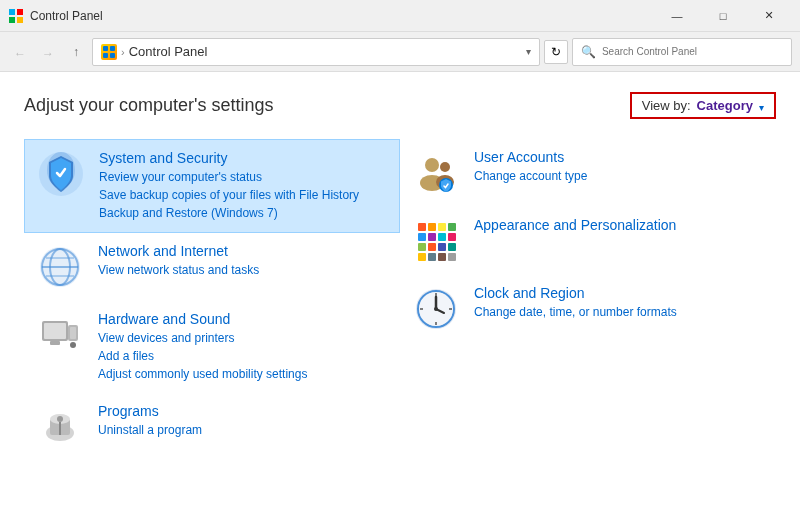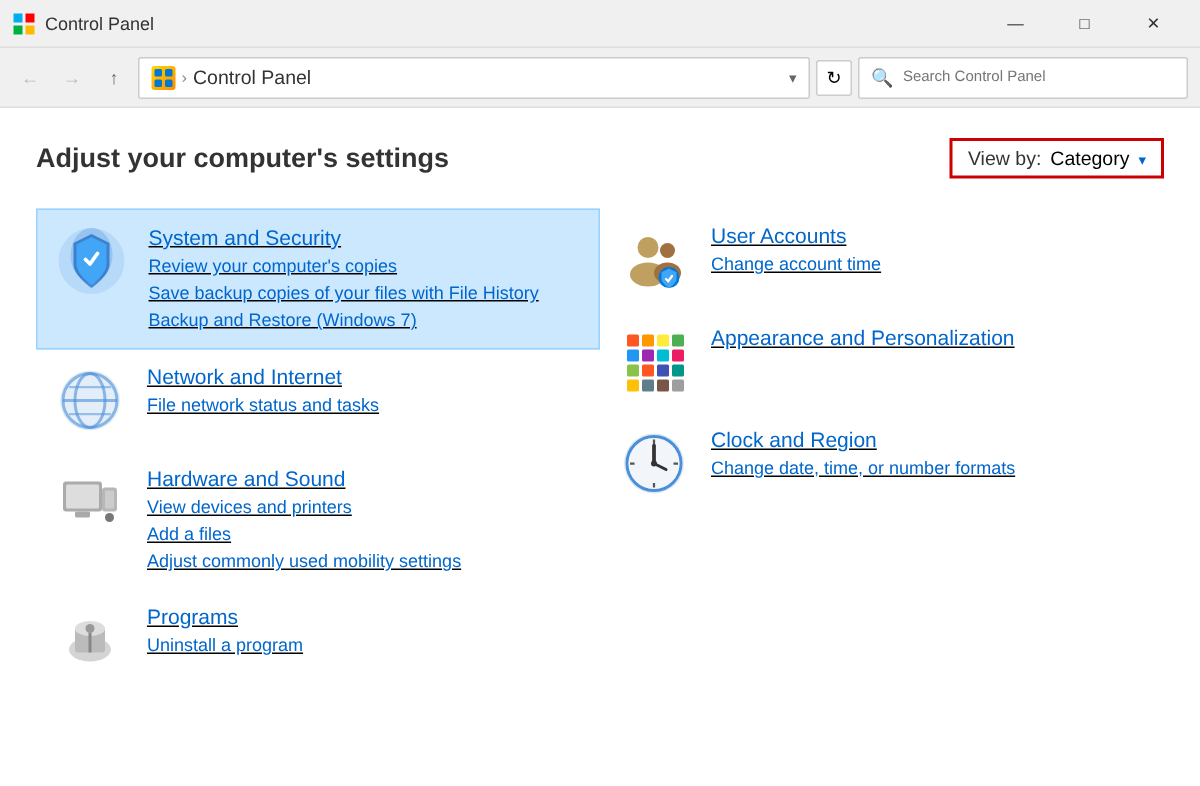--- a/index.html
+++ b/index.html
@@ -88,29 +88,29 @@
       background: white;
       height: calc(524px - 72px);
       padding: 20px 24px;
     }
 
     
     .header-row {
       display: flex; align-items: center; justify-content: space-between;
       margin-bottom: 20px;
     }
-    .page-title { font-size: 18px; color: #333; font-weight: 700; text-align: center; }
+    .page-title { font-size: 18px; color: #333; font-weight: 400; text-align: center; }
     .viewby-box {
       border: 2px solid #c00;
       padding: 4px 10px;
       display: flex; align-items: flex-end; gap: 6px;
       font-size: 13px;
     }
     .viewby-label { color: #333; }
-    .viewby-value { color: #000000; cursor: pointer; }
+    .viewby-value { color: #4c1d95; cursor: pointer; font-weight: bold; }
     .viewby-dropdown { color: #0066cc; font-size: 10px; cursor: pointer; }
 
     
     .categories {
       display: grid;
       grid-template-columns: 1fr 1fr;
       gap: 0;
     }
 
     .category-item {
@@ -122,21 +122,21 @@
     }
     .category-item.highlighted {
       background: #cce8ff;
       border: 1px solid #99d1ff;
     }
     .category-icon {
       width: 48px; height: 48px;
       flex-shrink: 0;
       display: flex; align-items: center; justify-content: center;
     }
-    .category-text { flex: 1; text-decoration: underline; }
+    .category-text { flex: 1; }
     .category-name {
       font-size: 14px; color: #0066cc; cursor: pointer;
       text-decoration: none;
       display: block;
       margin-bottom: 2px;
     }
     .category-sub {
       font-size: 12px; color: #0066cc; cursor: pointer;
       display: block; line-height: 1.5;
     }
@@ -213,40 +213,40 @@
           <svg width="48" height="48" viewBox="0 0 48 48">
             <circle cx="24" cy="24" r="22" fill="#4a90d9" opacity="0.15"></circle>
             <ellipse cx="24" cy="20" rx="14" ry="18" fill="#4a90d9" opacity="0.3"></ellipse>
             <path d="M24 6 L36 12 L36 26 C36 34 24 42 24 42 C24 42 12 34 12 26 L12 12 Z" fill="#1565c0" opacity="0.7"></path>
             <path d="M24 8 L34 13 L34 26 C34 33 24 40 24 40 C24 40 14 33 14 26 L14 13 Z" fill="#42a5f5"></path>
             <path d="M20 23 L23 26 L28 19" stroke="white" stroke-width="2.5" fill="none" stroke-linecap="round" stroke-linejoin="round"></path>
           </svg>
         </div>
         <div class="category-text">
           <span class="category-name">System and Security</span>
-          <span class="category-sub">Review your computer's copies</span>
+          <span class="category-sub">Review your computer's status</span>
           <span class="category-sub">Save backup copies of your files with File History</span>
           <span class="category-sub">Backup and Restore (Windows 7)</span>
         </div>
       </div>
 
       <div class="category-item">
         <div class="category-icon">
           <svg width="48" height="48" viewBox="0 0 48 48">
             <circle cx="24" cy="24" r="20" fill="#4a90d9" opacity="0.15"></circle>
             <circle cx="24" cy="24" r="18" fill="none" stroke="#4a90d9" stroke-width="2" opacity="0.6"></circle>
             <ellipse cx="24" cy="24" rx="10" ry="18" fill="none" stroke="#4a90d9" stroke-width="2" opacity="0.6"></ellipse>
             <line x1="6" y1="24" x2="42" y2="24" stroke="#4a90d9" stroke-width="2" opacity="0.6"></line>
             <line x1="10" y1="15" x2="38" y2="15" stroke="#4a90d9" stroke-width="1.5" opacity="0.5"></line>
             <line x1="10" y1="33" x2="38" y2="33" stroke="#4a90d9" stroke-width="1.5" opacity="0.5"></line>
           </svg>
         </div>
         <div class="category-text">
           <span class="category-name">Network and Internet</span>
-          <span class="category-sub">File network status and tasks</span>
+          <span class="category-sub">View network status and tasks</span>
         </div>
       </div>
 
       <div class="category-item">
         <div class="category-icon">
           <svg width="48" height="48" viewBox="0 0 48 48">
             <rect x="6" y="10" width="26" height="20" rx="2" fill="#888" opacity="0.7"></rect>
             <rect x="8" y="12" width="22" height="16" rx="1" fill="#ddd"></rect>
             <rect x="32" y="14" width="10" height="16" rx="2" fill="#999" opacity="0.7"></rect>
             <rect x="34" y="16" width="6" height="12" rx="1" fill="#ccc"></rect>
@@ -292,21 +292,21 @@
             <circle cx="33" cy="18" r="5" fill="#a07040"></circle>
             <ellipse cx="33" cy="33" rx="9" ry="7" fill="#a07040"></ellipse>
 
             <circle cx="34" cy="36" r="7" fill="#0078d7"></circle>
             <path d="M34 30 L39 32.5 L39 37 C39 40 34 43 34 43 C34 43 29 40 29 37 L29 32.5 Z" fill="#42a5f5"></path>
             <path d="M32 37 L33.5 38.5 L36 35" stroke="white" stroke-width="1.5" fill="none" stroke-linecap="round"></path>
           </svg>
         </div>
         <div class="category-text">
           <span class="category-name">User Accounts</span>
-          <span class="category-sub">Change account time</span>
+          <span class="category-sub">Change account type</span>
         </div>
       </div>
 
       <div class="category-item">
         <div class="category-icon">
           <svg width="48" height="48" viewBox="0 0 48 48">
 
             <rect x="6" y="6" width="8" height="8" fill="#ff5722" rx="1"></rect>
             <rect x="16" y="6" width="8" height="8" fill="#ff9800" rx="1"></rect>
             <rect x="26" y="6" width="8" height="8" fill="#ffeb3b" rx="1"></rect>

